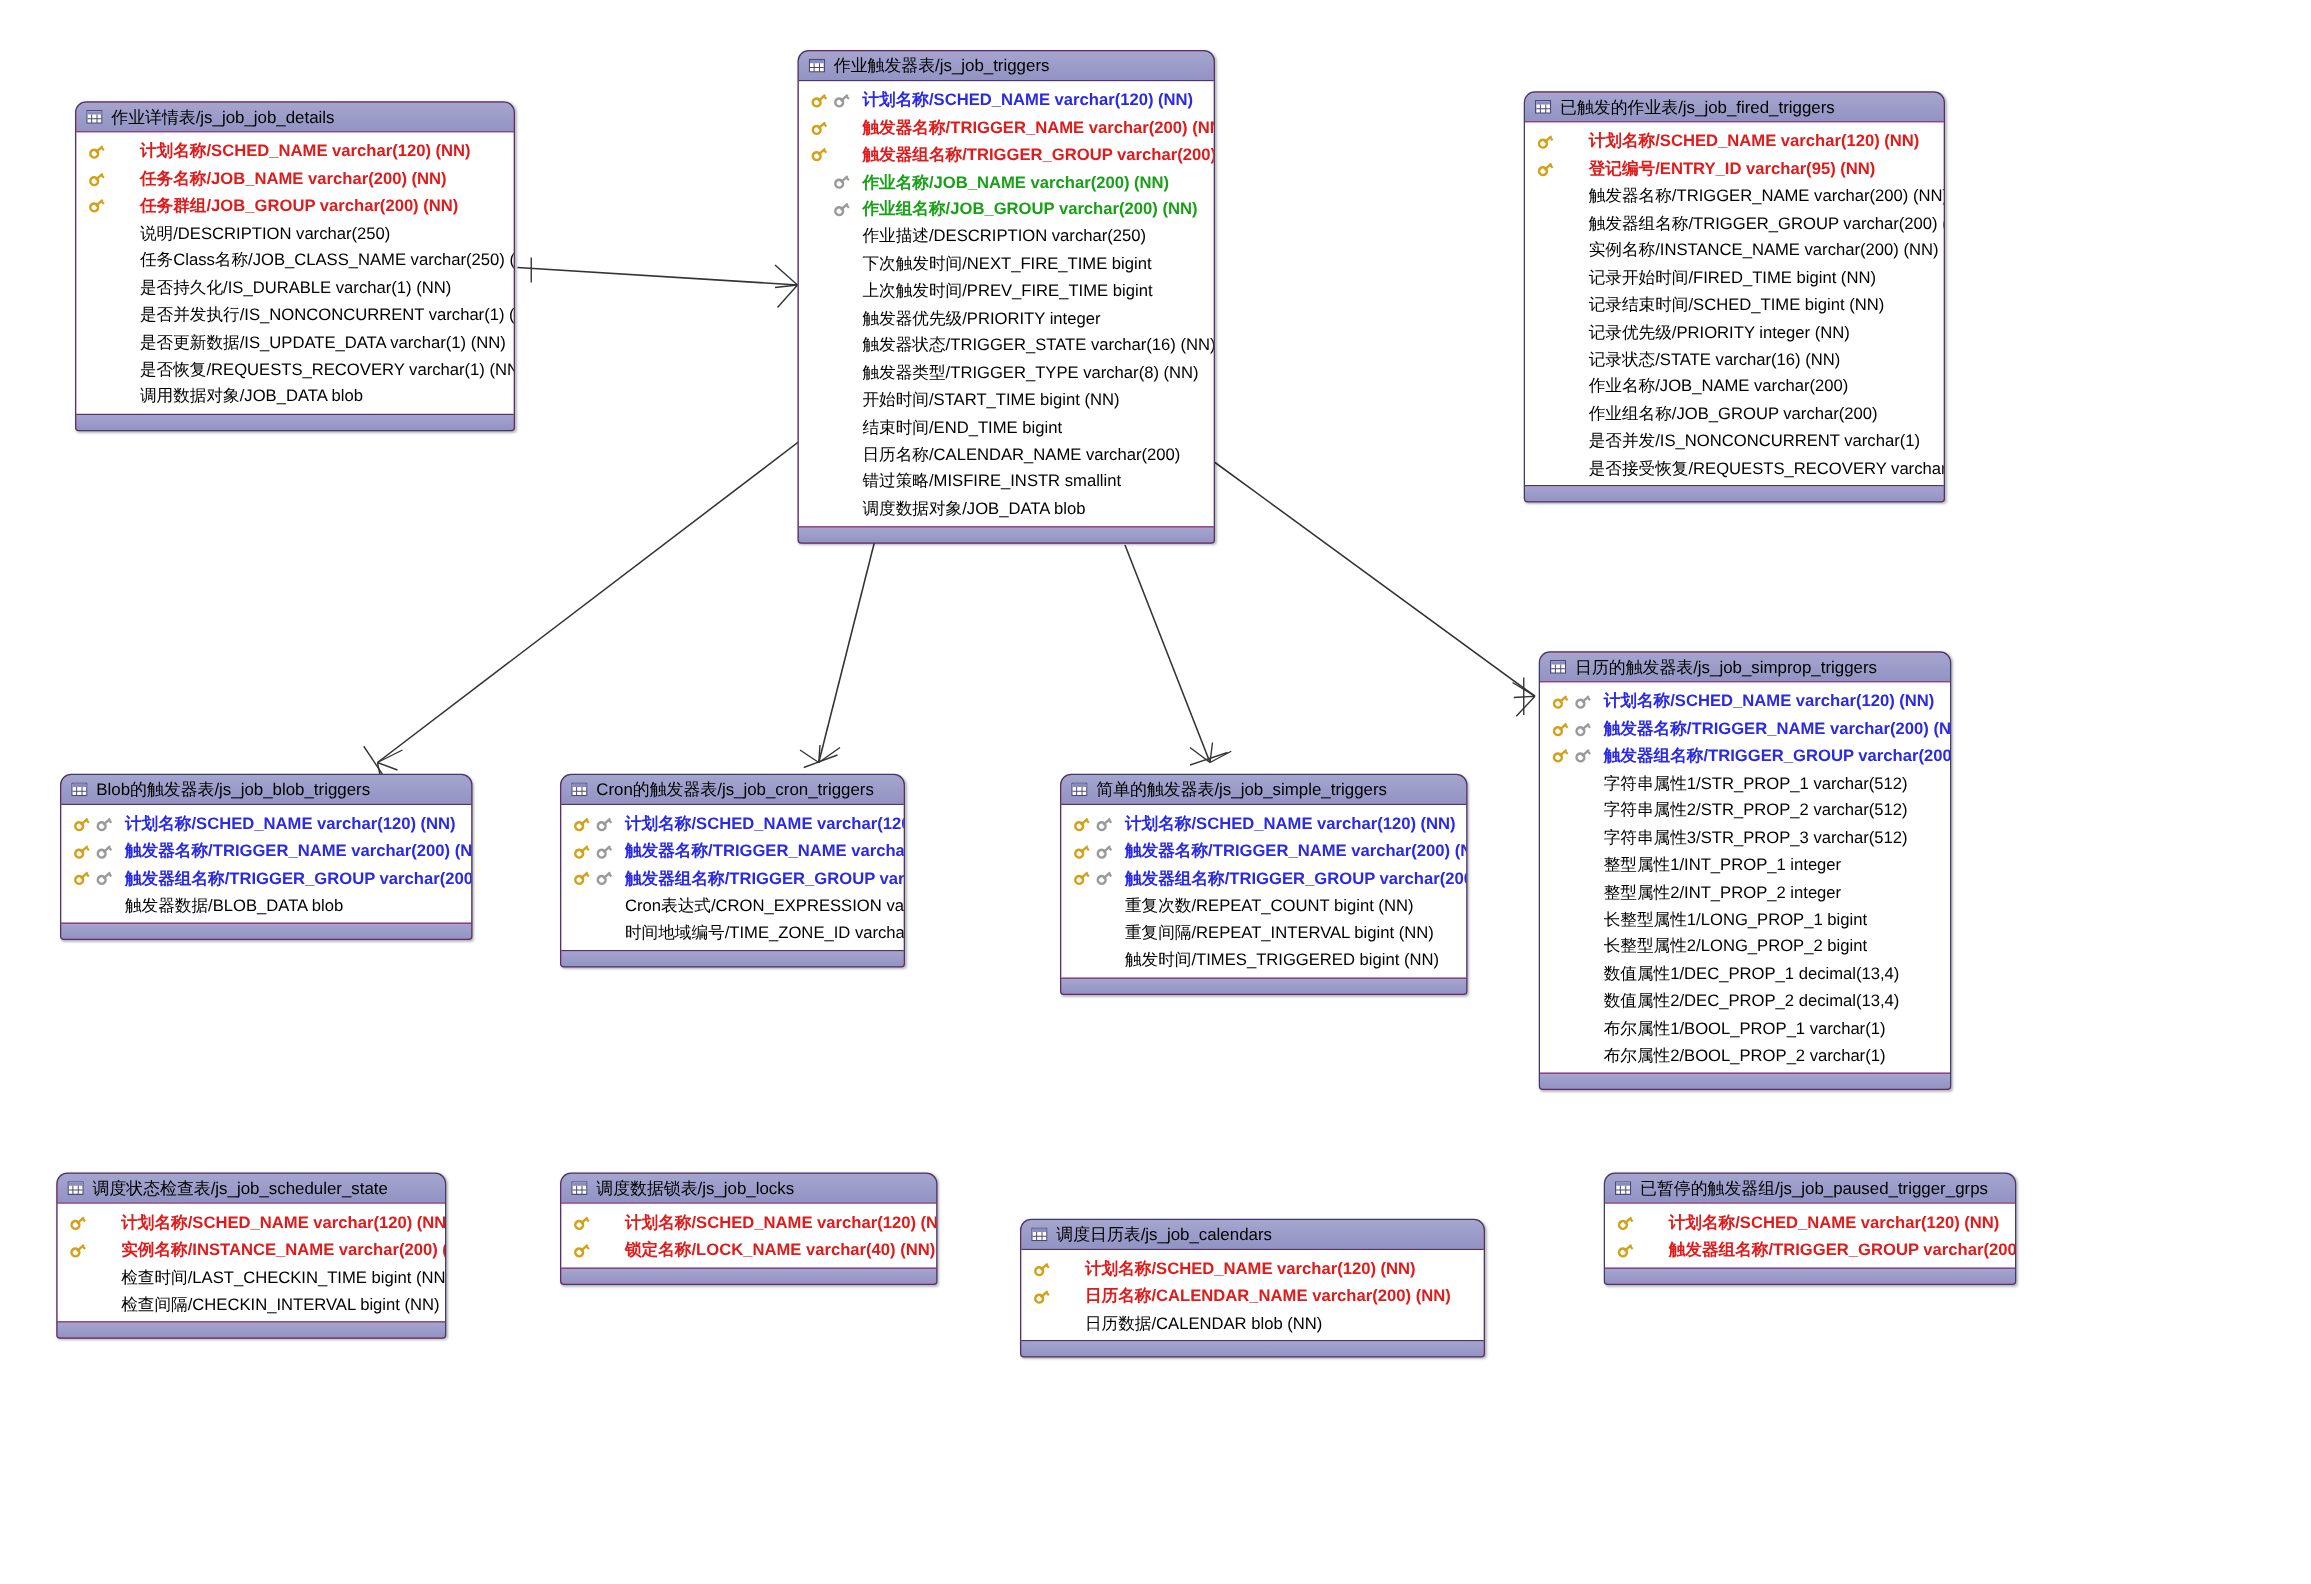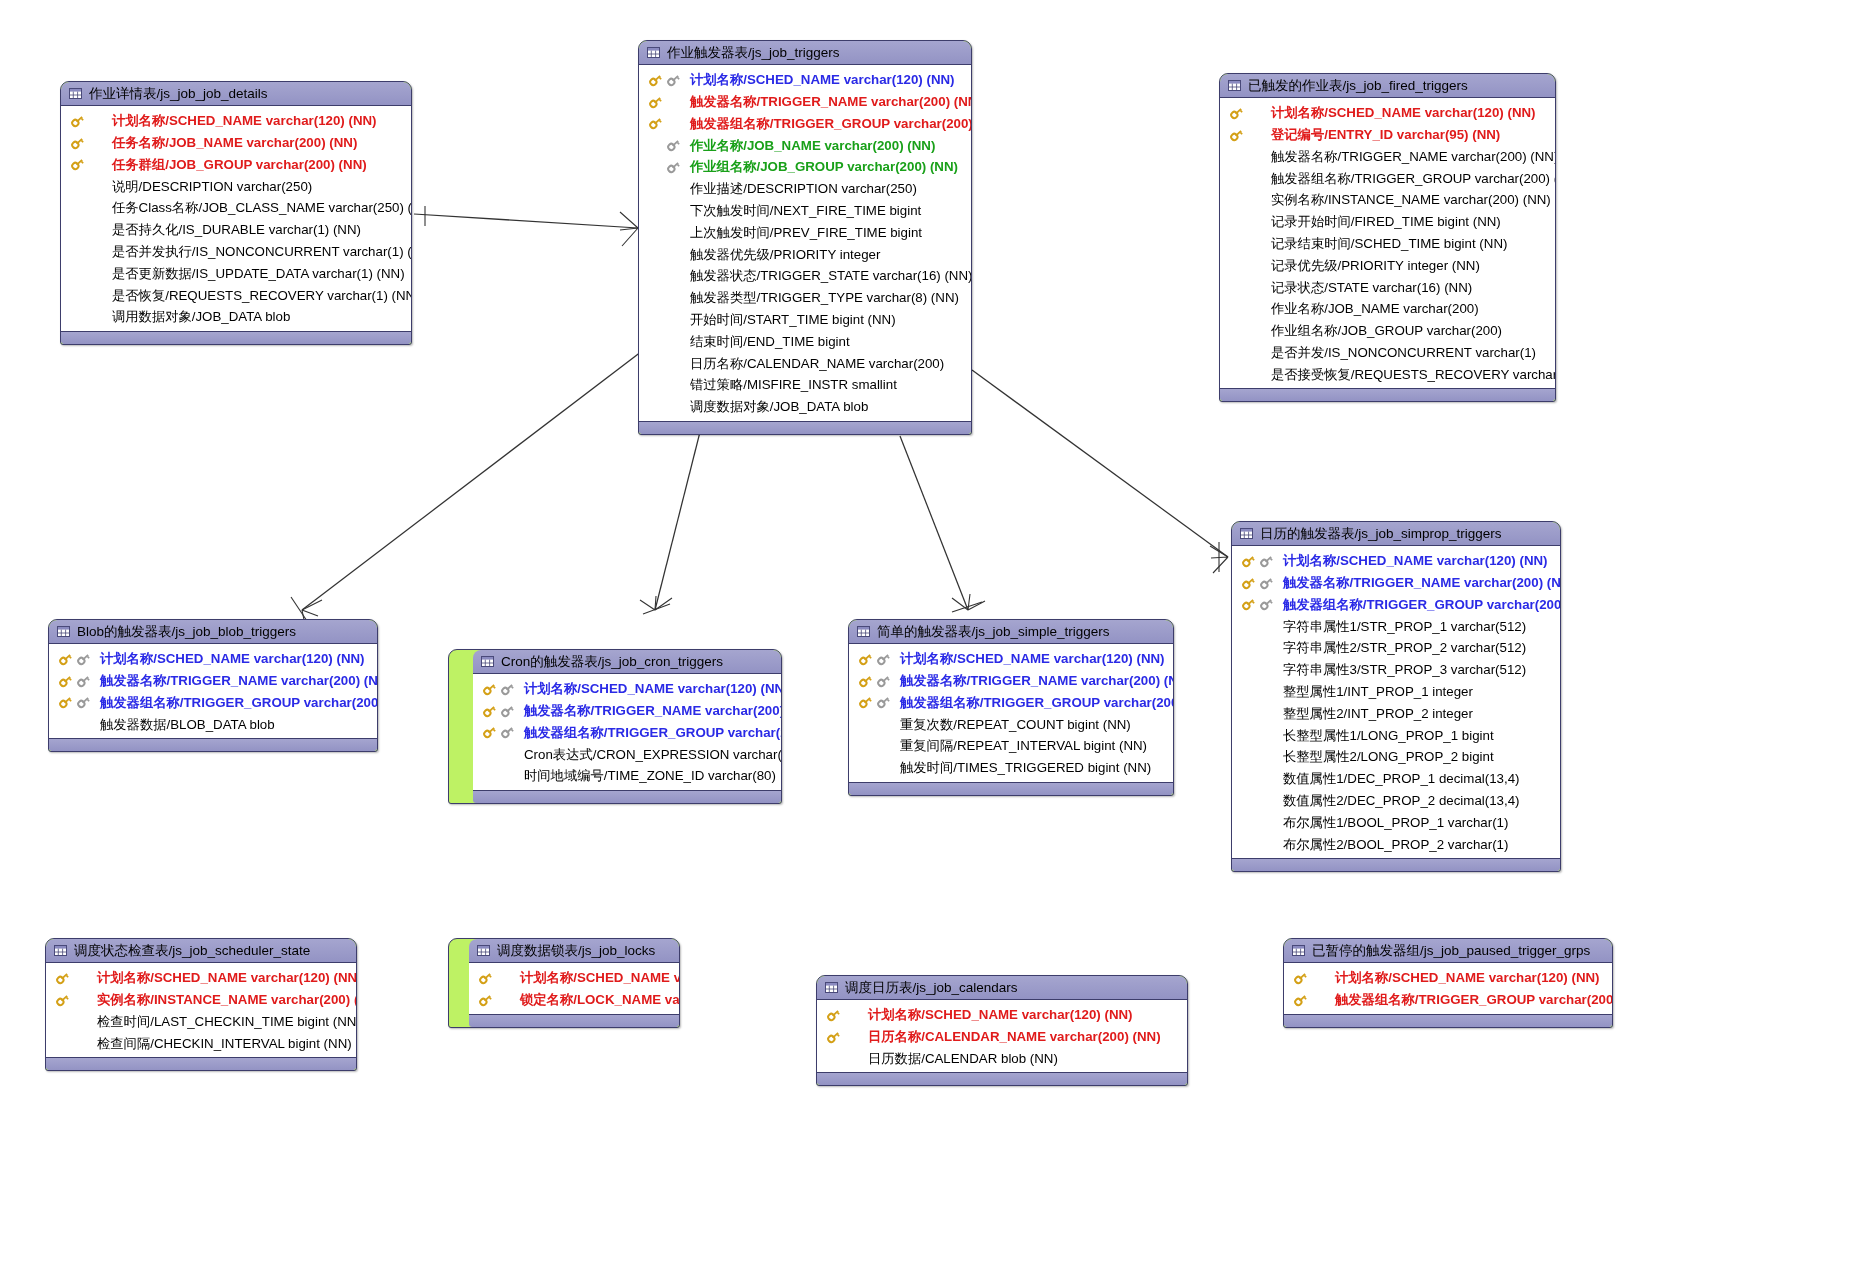--- a/index.html
+++ b/index.html
@@ -25,21 +25,21 @@
     position: absolute;
     left: 0; top: 0;
     width: 1849px;
     height: 1267px;
     pointer-events: none;
     z-index: 1;
   }
   .entity {
     position: absolute;
     z-index: 2;
-    background: #bef264;
+    background: #ec4899;
     border: 1px solid #3d3d6b;
     border-radius: 9px 9px 3px 3px;
     box-shadow: 1px 1px 2px rgba(0,0,0,0.28);
     box-sizing: border-box;
     overflow: hidden;
   }
   .ent-header {
     background: #9a9ac8;
     background: linear-gradient(to bottom, #a5a5cf 0%, #9393c4 100%);
     border-bottom: 1px solid #3d3d6b;
@@ -791,21 +791,21 @@
         <div class="attr">
           <span class="keys">
             <span class="keyslot"></span>
             <span class="keyslot"></span>
           </span>
           <span class="attr-label c-plain">触发器数据/BLOB_DATA blob</span>
         </div>
       </div>
       <div class="ent-footer"></div>
     </div>
-    <div class="entity" style="left: 448px; top: 649px; width: 334px; padding-left: 24px;">
+    <div class="entity" style="left: 448px; top: 619px; width: 276px;">
       <div class="ent-header">
         <span>
           <svg class="tbl-icon" viewBox="0 0 13 11" xmlns="http://www.w3.org/2000/svg">
             <rect x="0.5" y="0.5" width="12" height="10" fill="#ffffff" stroke="#4a4a7a" stroke-width="1"></rect>
             <rect x="1" y="1" width="11" height="2.6" fill="#8a8ac0"></rect>
             <line x1="4.3" y1="3.6" x2="4.3" y2="10.5" stroke="#4a4a7a" stroke-width="0.8"></line>
             <line x1="8.6" y1="3.6" x2="8.6" y2="10.5" stroke="#4a4a7a" stroke-width="0.8"></line>
             <line x1="1" y1="7" x2="12" y2="7" stroke="#4a4a7a" stroke-width="0.8"></line>
           </svg>
         </span>
@@ -1059,21 +1059,21 @@
         <div class="attr">
           <span class="keys">
             <span class="keyslot"></span>
             <span class="keyslot"></span>
           </span>
           <span class="attr-label c-plain">检查间隔/CHECKIN_INTERVAL bigint (NN)</span>
         </div>
       </div>
       <div class="ent-footer"></div>
     </div>
-    <div class="entity" style="left: 448px; top: 938px; width: 232px; padding-left: 20px;">
+    <div class="entity" style="left: 448px; top: 938px; width: 302px;">
       <div class="ent-header">
         <span>
           <svg class="tbl-icon" viewBox="0 0 13 11" xmlns="http://www.w3.org/2000/svg">
             <rect x="0.5" y="0.5" width="12" height="10" fill="#ffffff" stroke="#4a4a7a" stroke-width="1"></rect>
             <rect x="1" y="1" width="11" height="2.6" fill="#8a8ac0"></rect>
             <line x1="4.3" y1="3.6" x2="4.3" y2="10.5" stroke="#4a4a7a" stroke-width="0.8"></line>
             <line x1="8.6" y1="3.6" x2="8.6" y2="10.5" stroke="#4a4a7a" stroke-width="0.8"></line>
             <line x1="1" y1="7" x2="12" y2="7" stroke="#4a4a7a" stroke-width="0.8"></line>
           </svg>
         </span>

